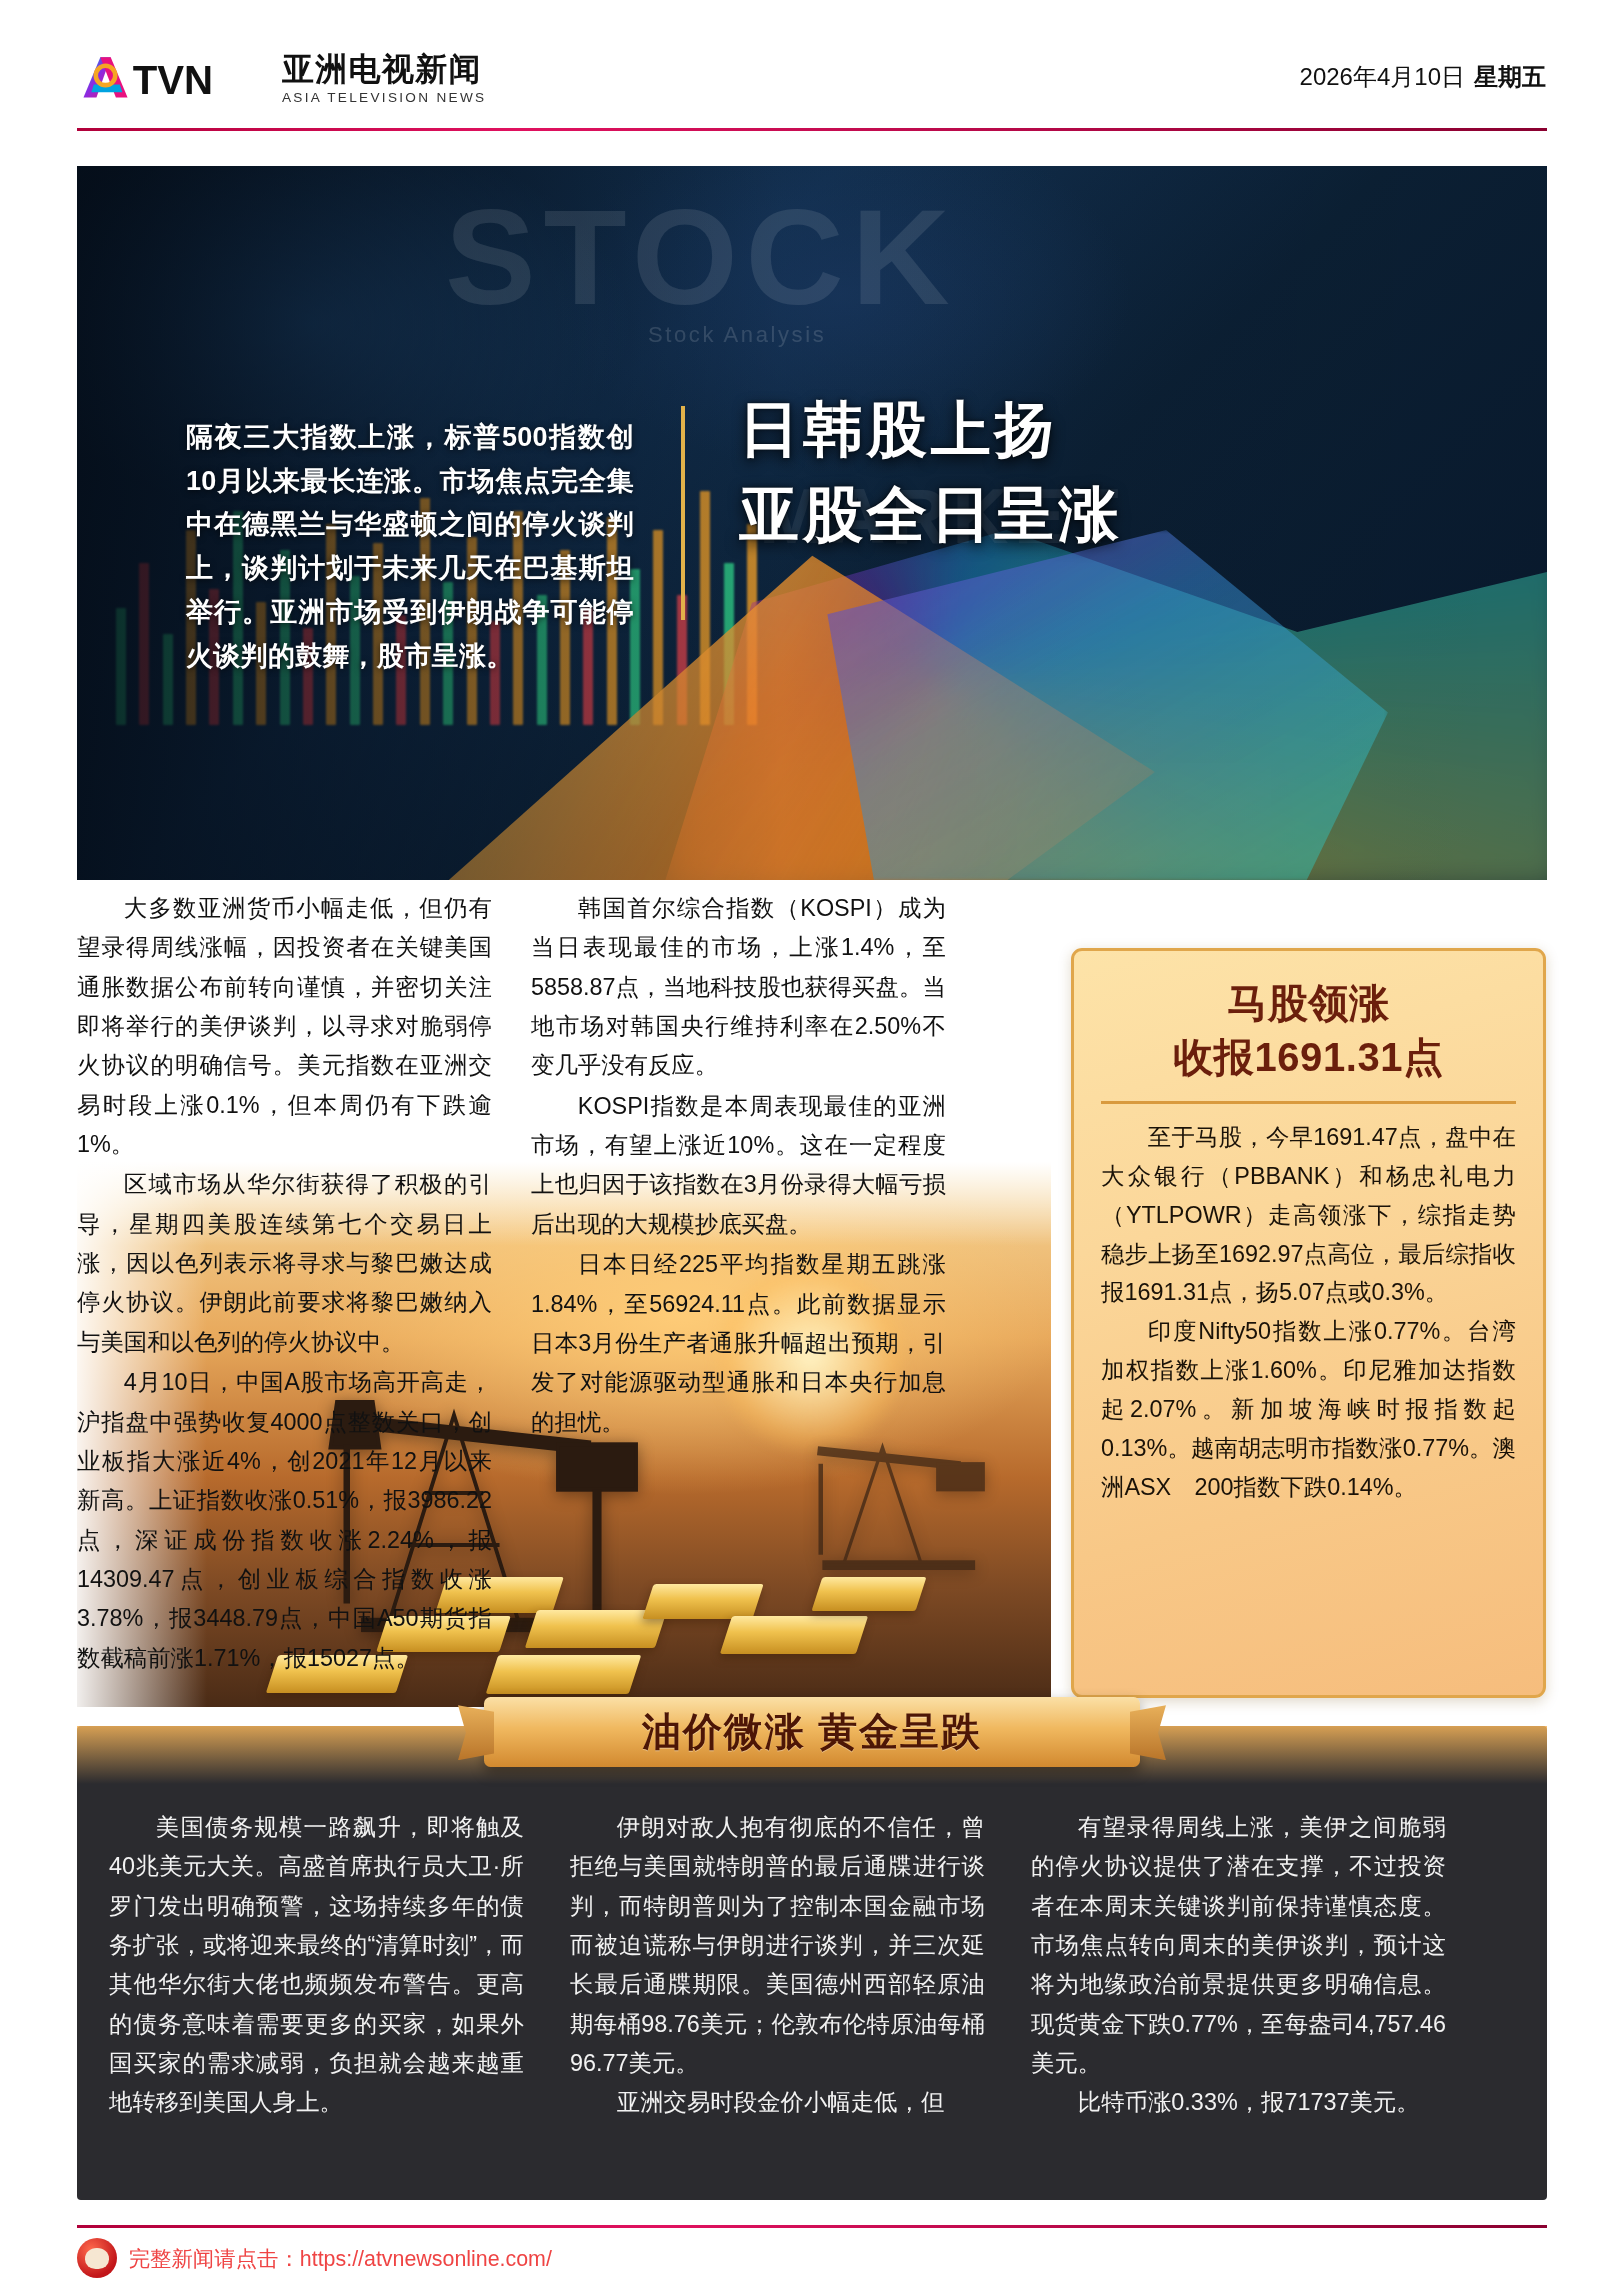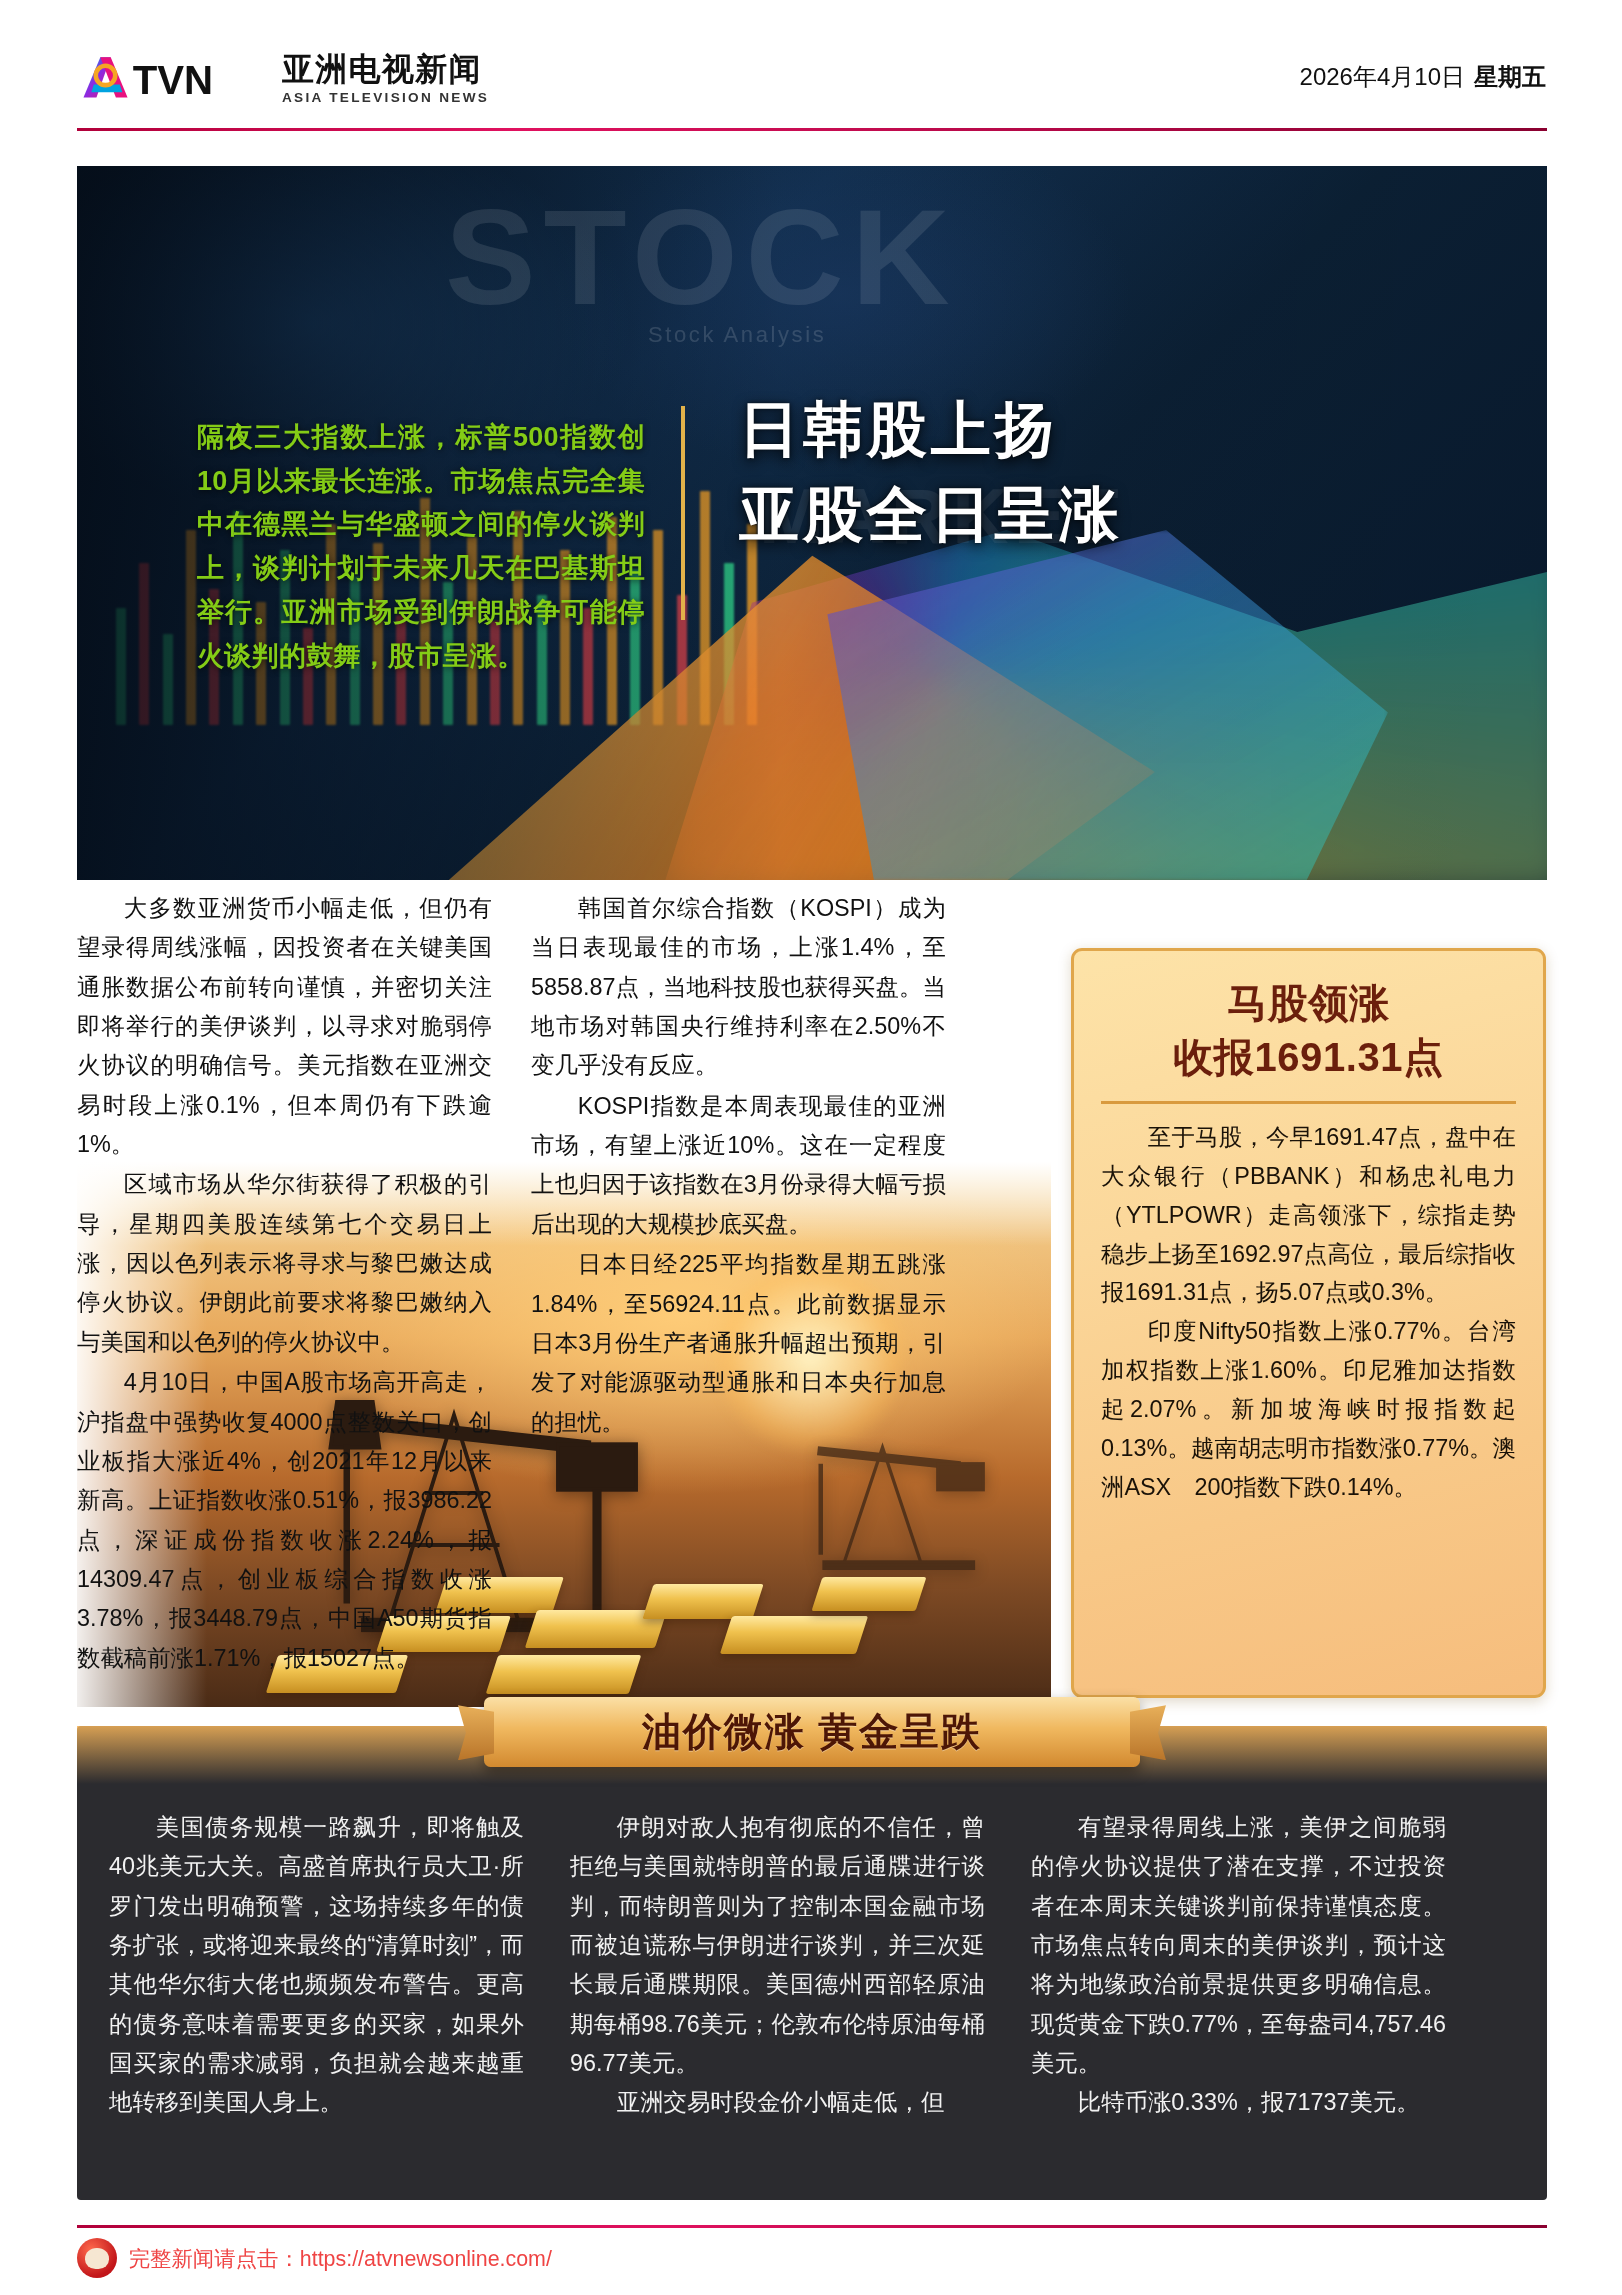--- a/index.html
+++ b/index.html
@@ -37,21 +37,21 @@
   }
   .logo-cn {
     font-size: 32px;
     font-weight: 700;
     color: #111111;
     letter-spacing: 1.3px;
     line-height: 1.05;
   }
   .logo-en {
     font-size: 13.6px;
-    font-weight: 700;
+    font-weight: 400;
     color: #333333;
     letter-spacing: 2.3px;
     margin-top: 3.9px;
   }
   .header-date {
     position: absolute;
     right: 77px; top: 61px;
     font-size: 24px;
     color: #111111;
     display: flex;
@@ -146,23 +146,23 @@
   .hero-ghost-small {
     position: absolute;
     left: 571px; top: 156px;
     font-size: 22px;
     color: rgba(255,255,255,0.14);
     letter-spacing: 2.6px;
   }
 
   .hero-lead {
     position: absolute;
-    left: 120px; top: 250px;
+    left: 109px; top: 250px;
     width: 448px;
-    color: #84cc16;
+    color: #ffffff;
     font-size: 27px;
     line-height: 1.62;
     font-weight: 700;
     letter-spacing: 0.3px;
     text-align: justify;
     text-shadow: 0 1.3px 6.5px rgba(0,0,0,0.7);
   }
   .hero-divider {
     position: absolute;
     left: 604px; top: 240px;

